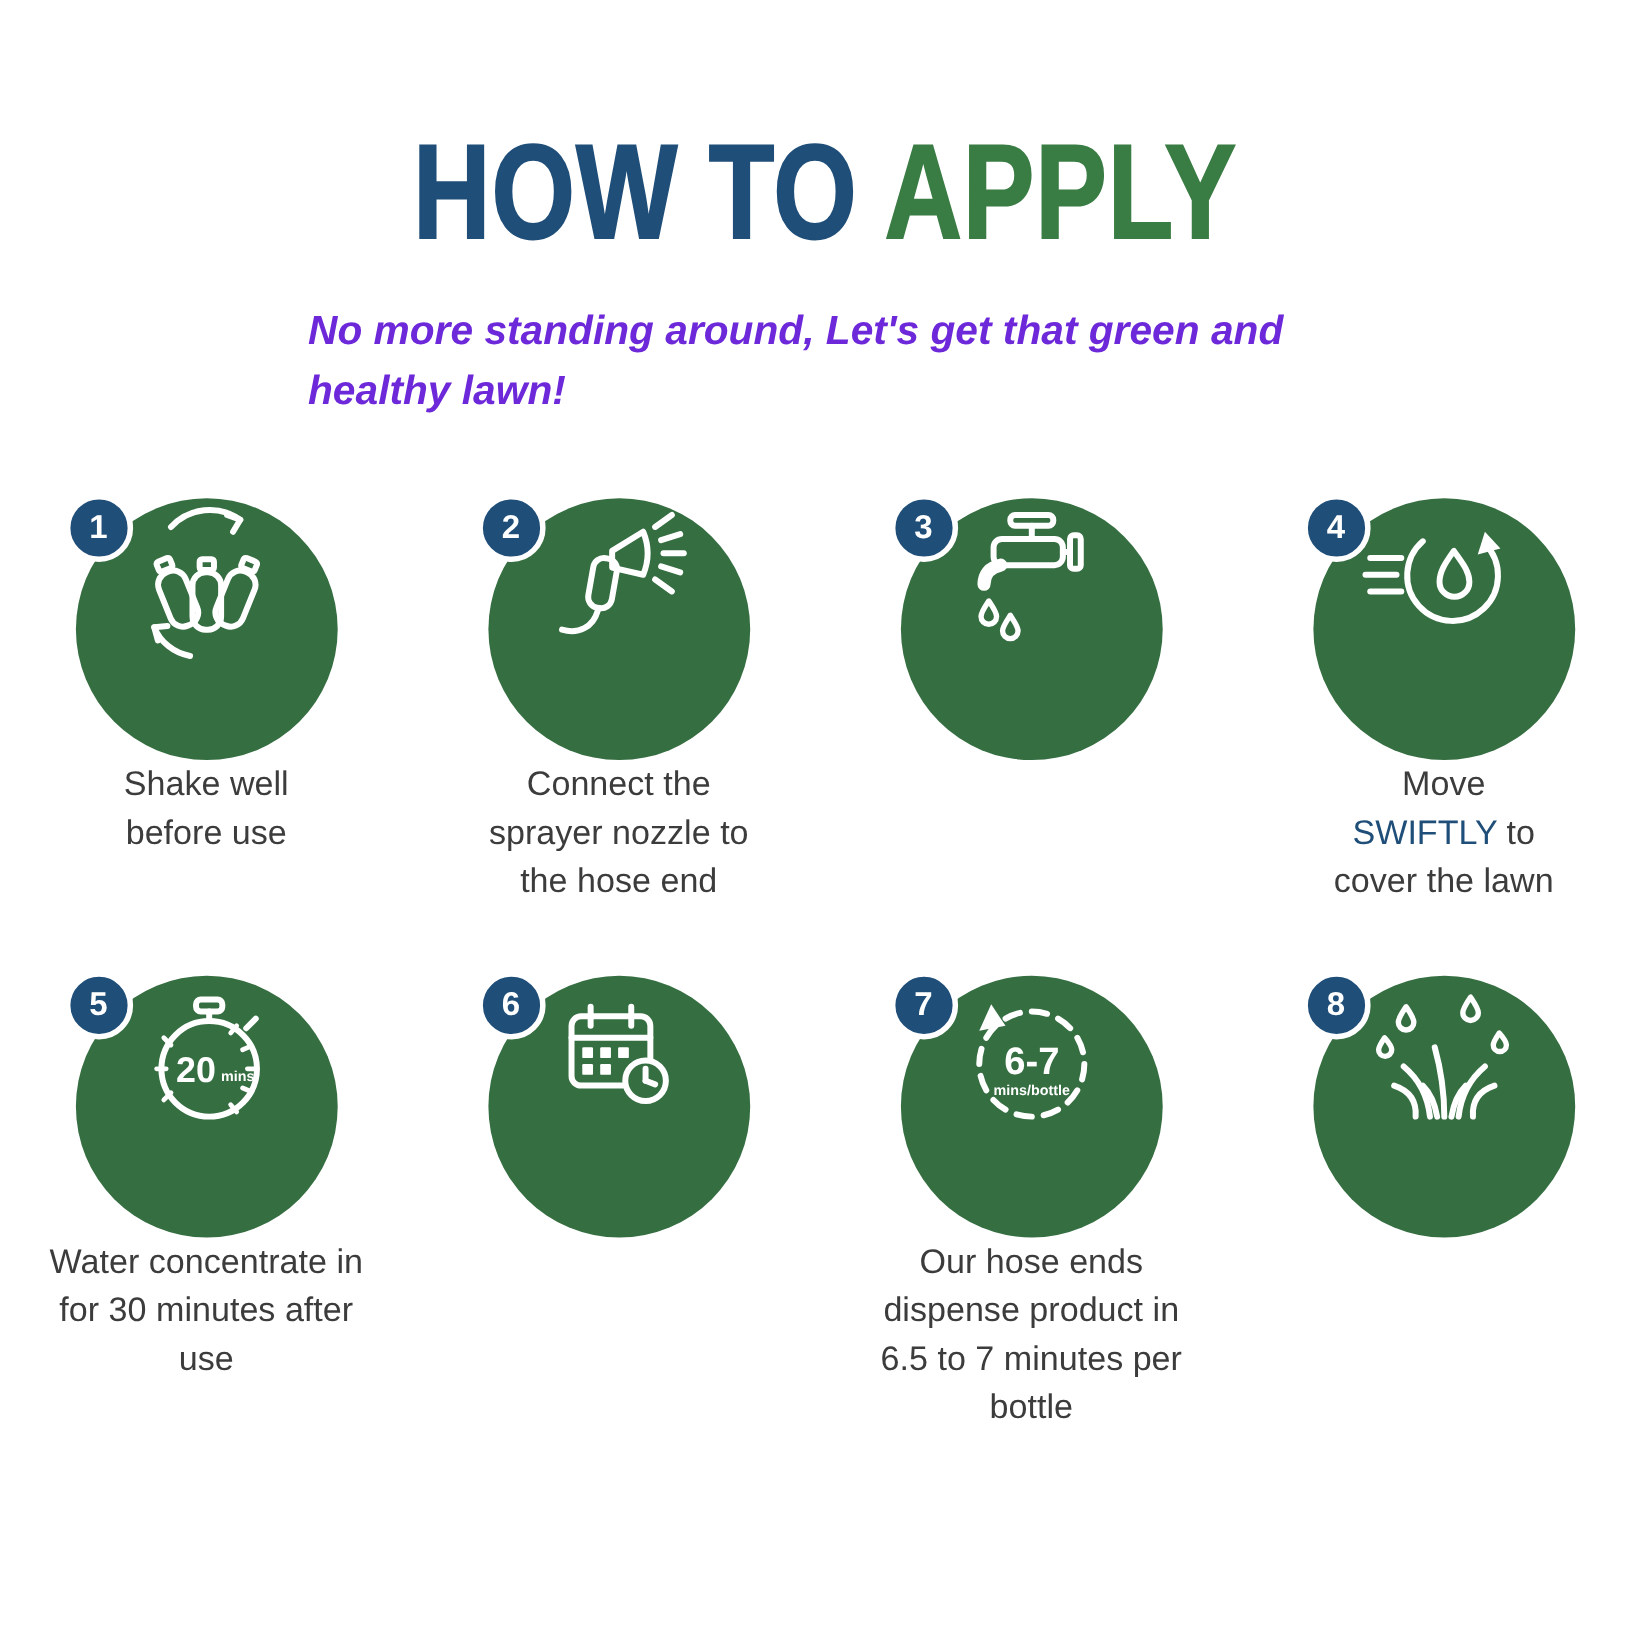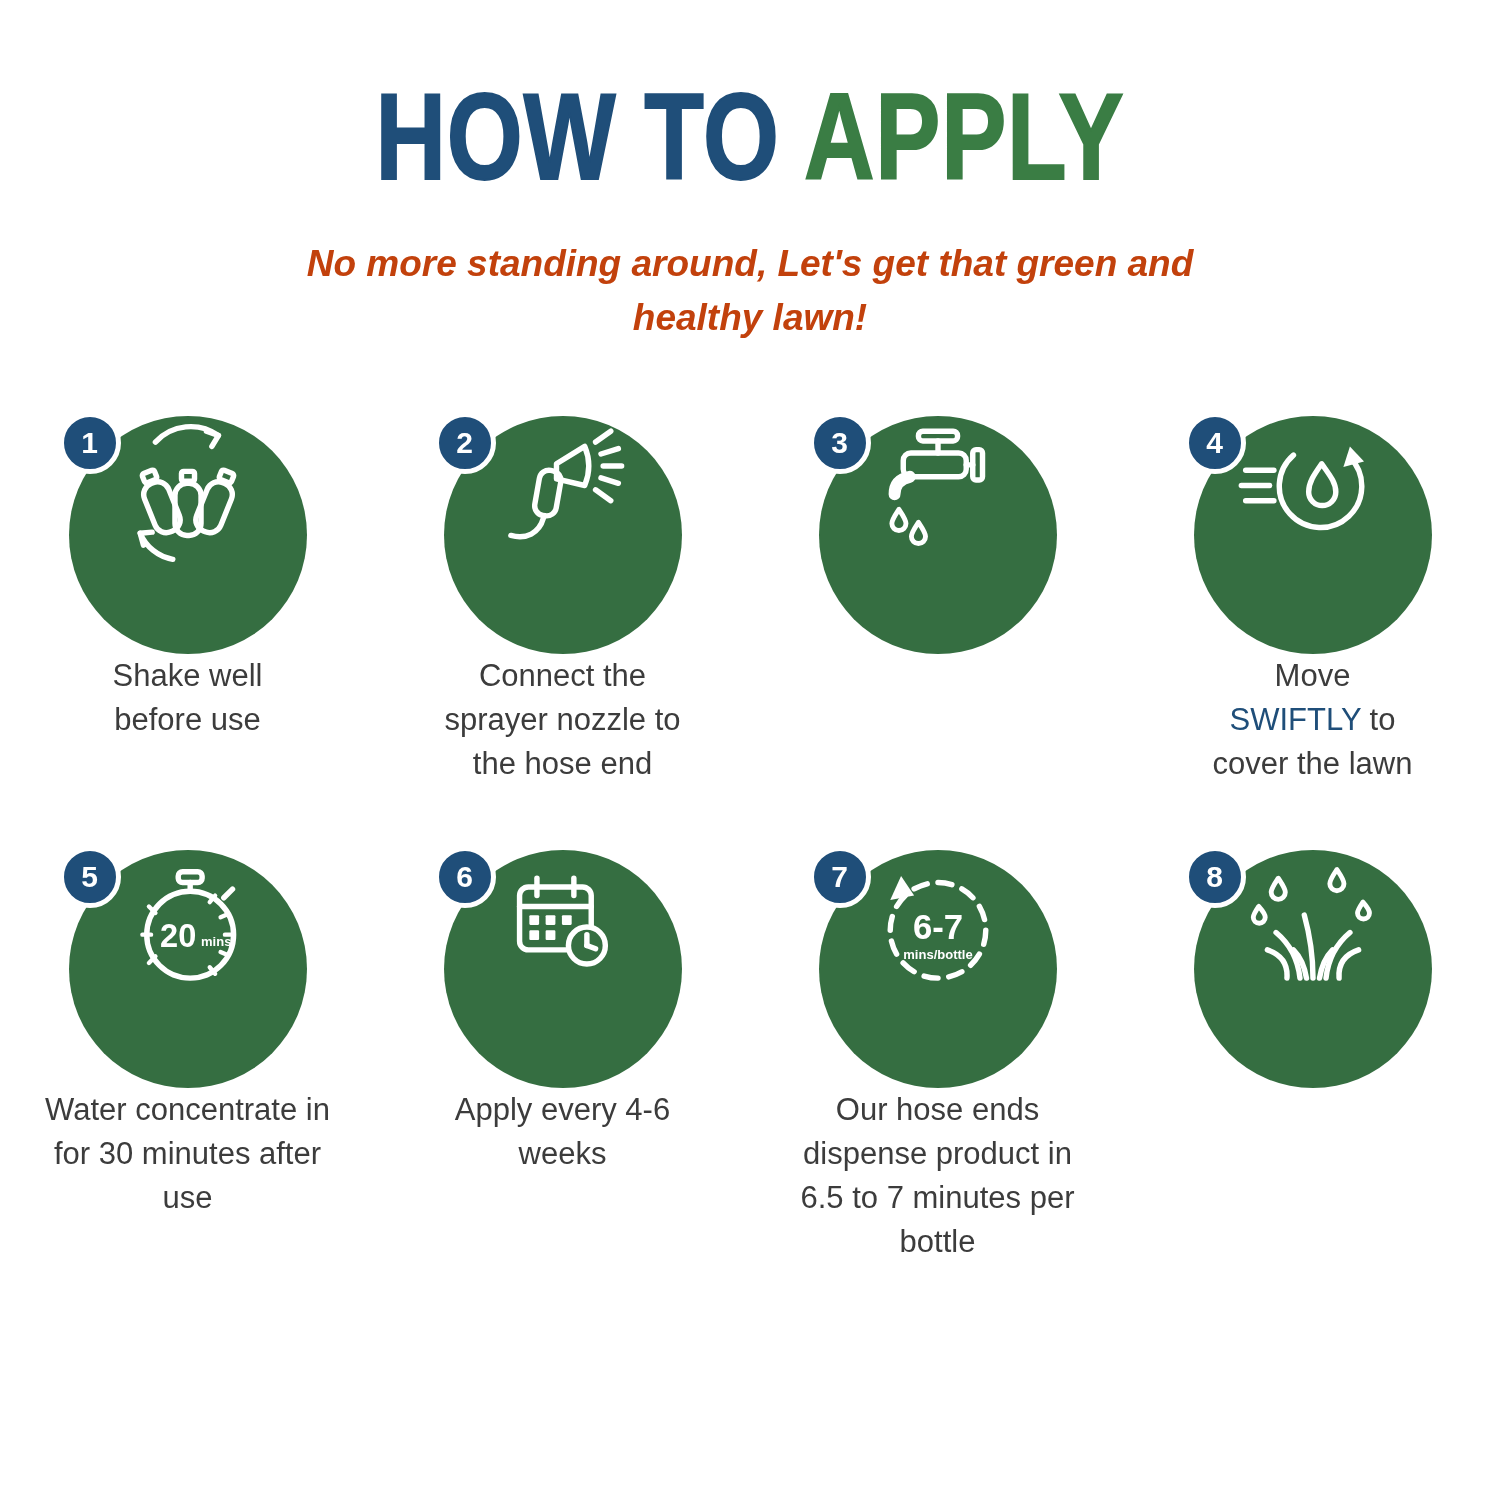--- a/index.html
+++ b/index.html
@@ -10,46 +10,45 @@
     background: #ffffff;
     overflow: hidden;
     font-family: "Liberation Sans", sans-serif;
   }
   :root {
     --blue: #1f4e79;
     --green-text: #3a7d44;
     --green-circle: #356e41;
     --ink: #3c3c3c;
   }
-  .page { width: 1500px; height: 1440px; box-sizing: border-box; padding-top: 74px; }
+  .page { width: 1500px; height: 1440px; box-sizing: border-box; padding-top: 111px; }
 
   h1.title {
     margin: 0;
     text-align: center;
     font-size: 122px;
     font-weight: 700;
     letter-spacing: 1px;
     line-height: 1.04;
     transform: scaleX(0.8);
     transform-origin: 50% 50%;
     white-space: nowrap;
     -webkit-text-stroke: 2px currentColor;
     color: var(--blue);
   }
   .title-part1 { color: var(--blue); -webkit-text-stroke: 2px var(--blue); }
   .title-part2 { color: var(--green-text); -webkit-text-stroke: 2px var(--green-text); }
 
   .subtitle {
     margin: 36px auto 0;
     max-width: 940px;
-    text-align: center;
     font-size: 37px;
     font-weight: 700;
     font-style: italic;
-    color: #c2410c;
+    color: #6d28d9;
     line-height: 1.45;
   }
 
   .steps {
     display: grid;
     grid-template-columns: repeat(4, 1fr);
     row-gap: 64px;
     margin-top: 72px;
   }
   .step { display: flex; flex-direction: column; align-items: center; }
@@ -238,21 +237,20 @@
                 <rect x="39" y="74" width="9" height="9" rx="1"></rect>
                 <rect x="54" y="74" width="9" height="9" rx="1"></rect>
               </g>
               <circle cx="92" cy="88" r="17" fill="#356e41"></circle>
               <line x1="92" y1="88" x2="92" y2="78"></line>
               <line x1="92" y1="88" x2="100" y2="91"></line>
             </g>
           </svg>
         </div>
       </div>
-      <div class="caption">Apply every 4-6 weeks</div>
     </div>
 
     <div class="step">
       <div class="icon-wrap">
         <div class="badge">7</div>
         <div class="circle">
           <svg class="icon" viewBox="0 0 140 140" width="152" height="152">
             <g fill="none" stroke="#fff" stroke-width="5" stroke-linecap="round" stroke-linejoin="round">
               <circle cx="70" cy="74" r="44" stroke-dasharray="13 10"></circle>
               <polygon points="26,46 36,24 48,42" fill="#fff" stroke="none"></polygon>

